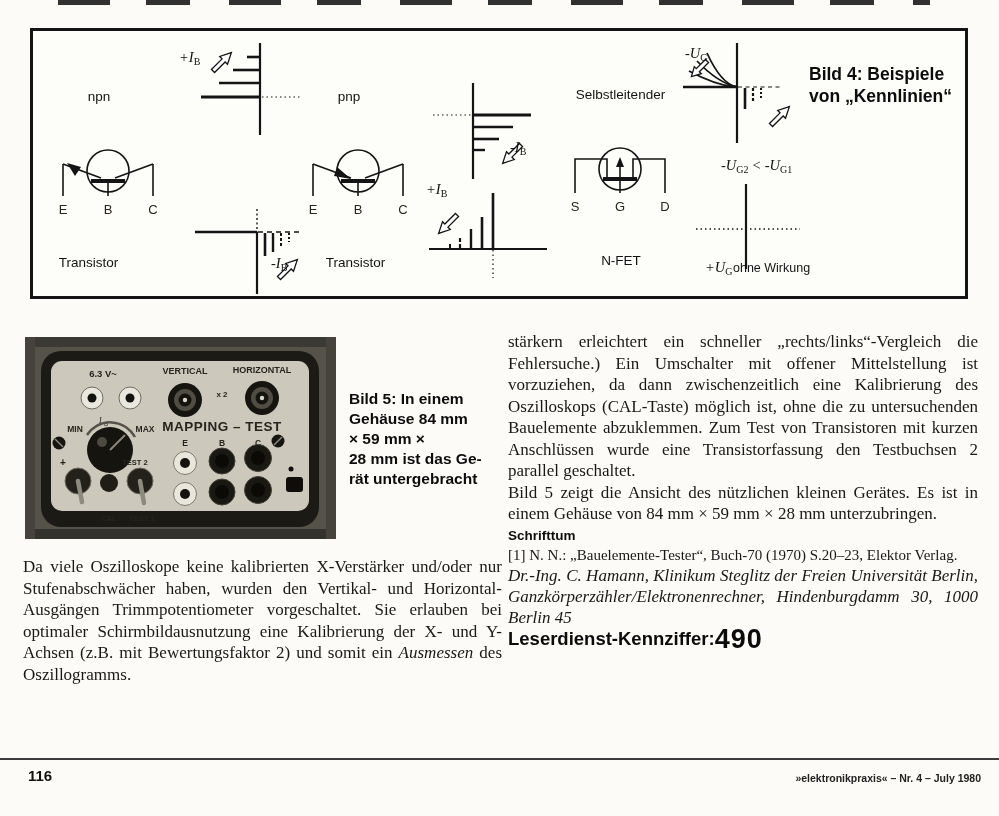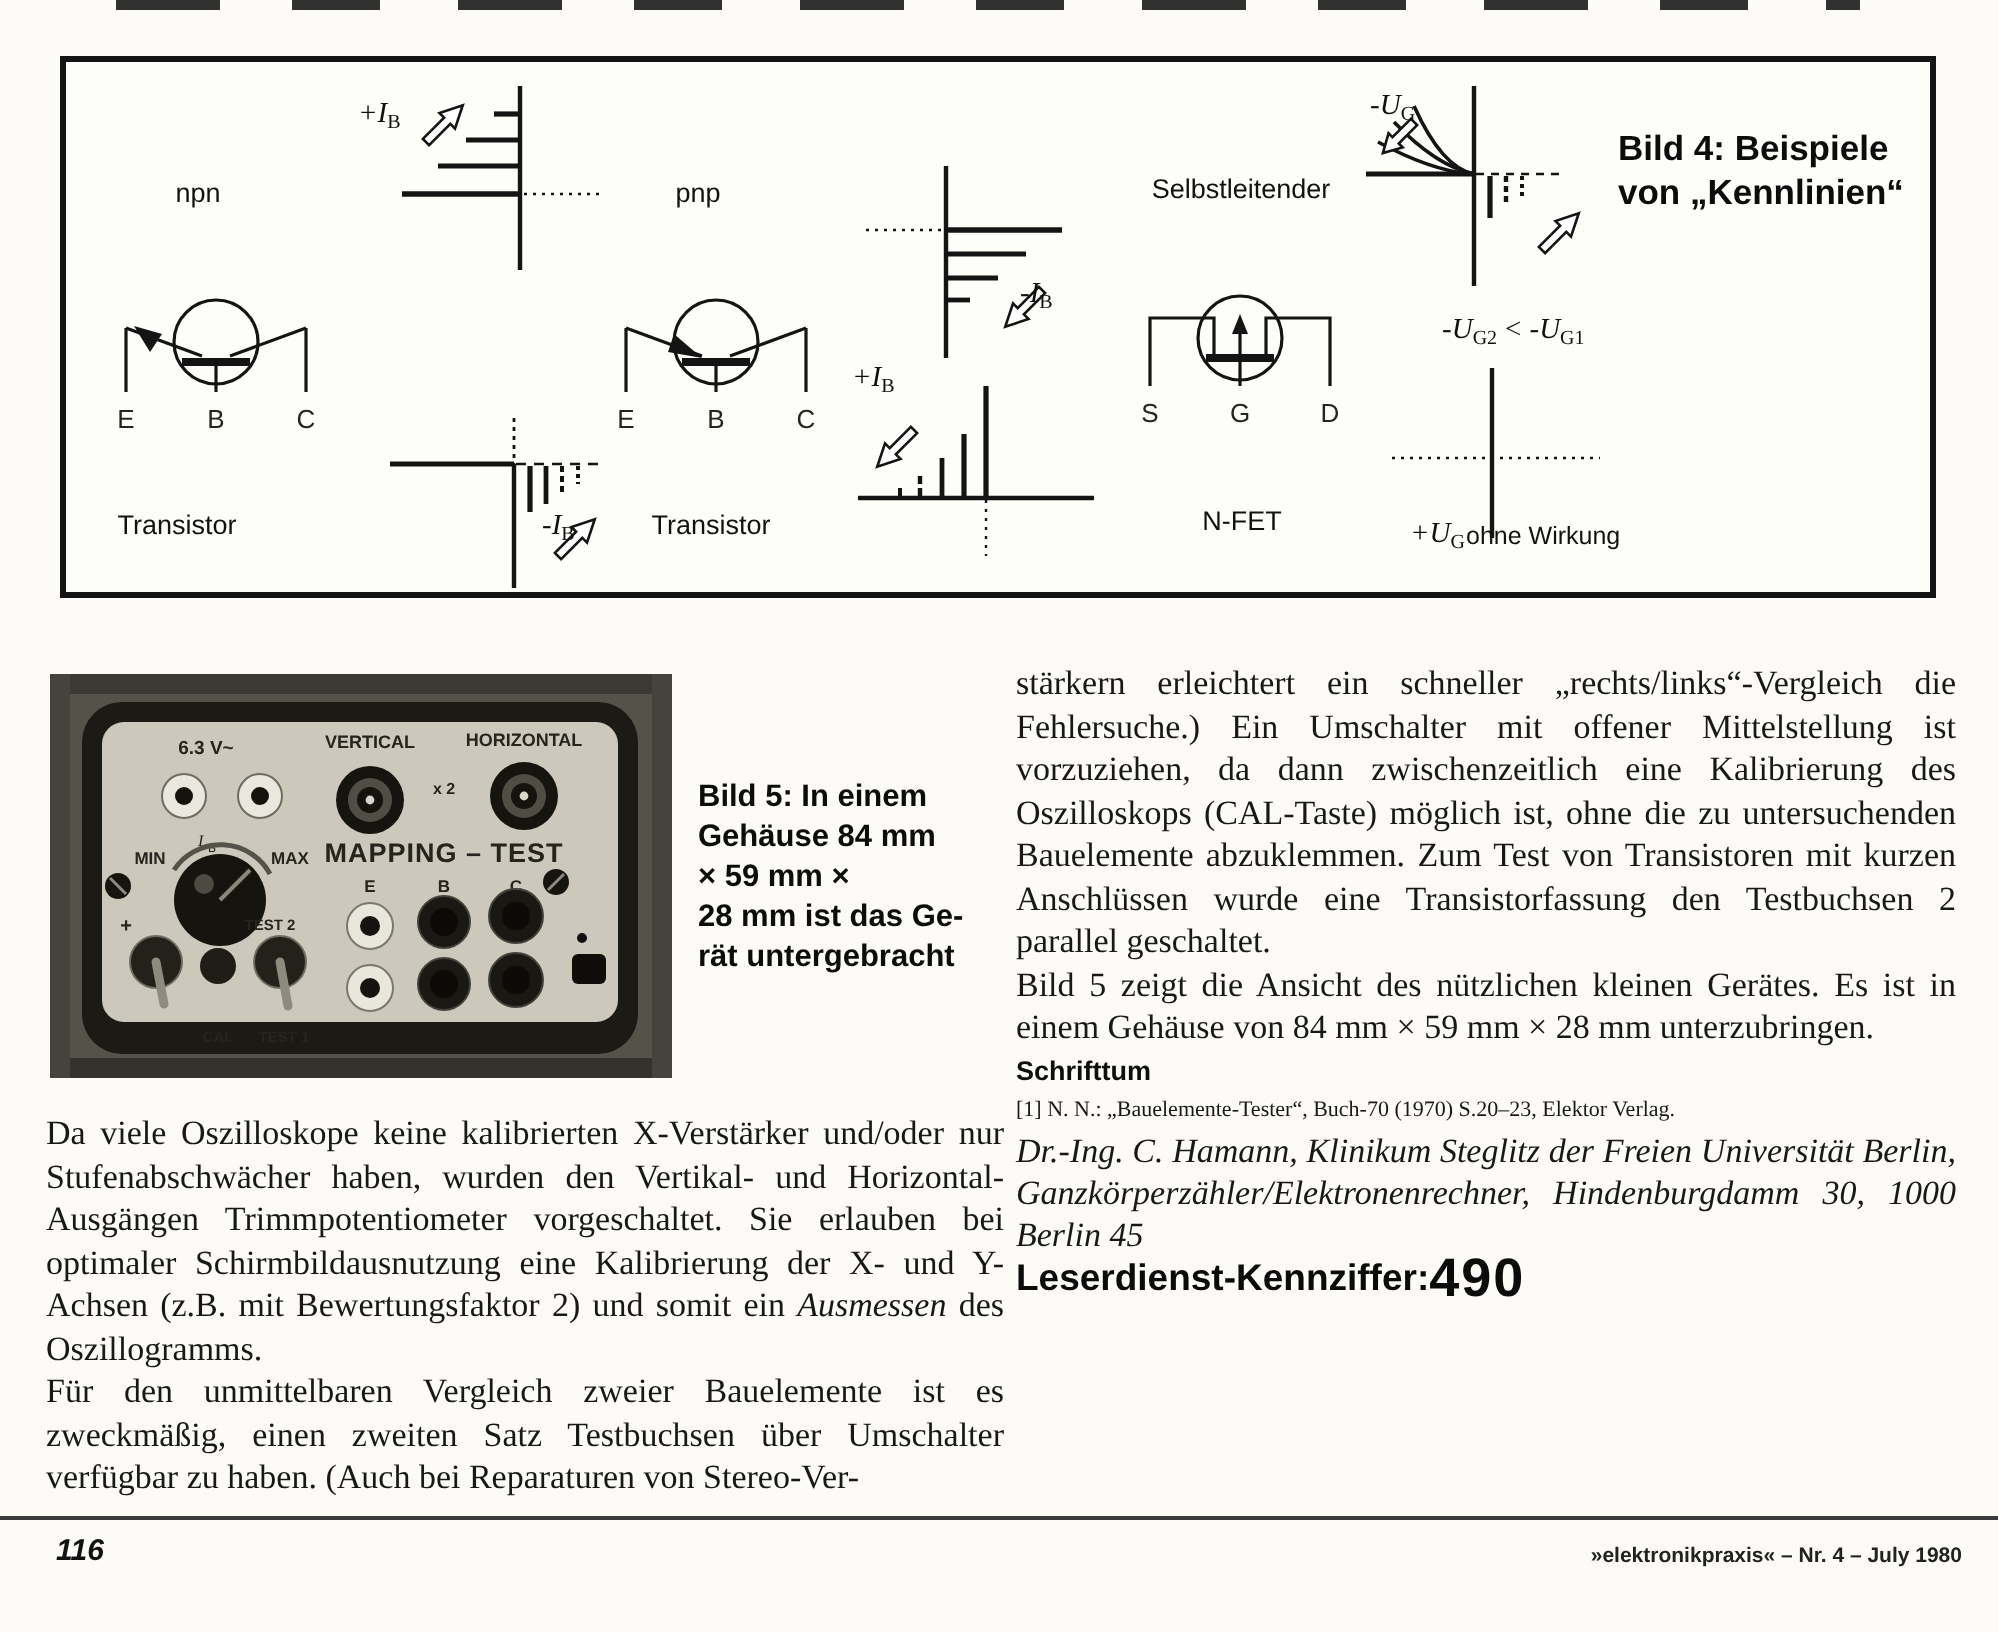--- a/index.html
+++ b/index.html
@@ -23,28 +23,28 @@
   .photo{position:absolute;left:25px;top:337px;width:319px;height:202px;}
   .fig5-caption{position:absolute;left:349px;top:389px;width:156px;font-family:Liberation Sans, sans-serif;
         font-weight:bold;font-size:15.5px;line-height:20px;color:#0c0c0c;white-space:pre-line;}
   
   .col{position:absolute;font-size:17px;line-height:21.5px;text-align:justify;color:#181818;}
   .col p{margin:0;}
   .col-left{left:23px;top:556px;width:479px;}
   .col-right{left:508px;top:331px;width:470px;}
   .ital{font-style:italic;}
   .schrift-h{font-family:"Liberation Sans",sans-serif;font-weight:bold;font-size:13.5px;margin-top:15px;color:#0e0e0e;}
-  .schrift-ref{font-size:11px;line-height:19px;margin-top:2px;text-align:left;}
+  .schrift-ref{font-size:15px;line-height:19px;margin-top:2px;text-align:left;}
   .author{font-style:italic;margin-top:22px;line-height:21px;}
   .question{margin-top:21px;}
   .kennz{margin-top:15px;font-family:"Liberation Sans",sans-serif;font-weight:bold;font-size:18.5px;color:#0b0b0b;}
   .kennz .num{font-size:27px;vertical-align:-3px;letter-spacing:1px;}
   
   .foot-rule{position:absolute;left:0;top:758px;width:999px;border-top:2px solid #3c3c3c;}
-  .pagenum{position:absolute;left:28px;top:767px;font-family:"Liberation Sans",sans-serif;font-weight:bold;font-size:15px;color:#111;font-style:italic;}
+  .pagenum{position:absolute;left:28px;top:767px;font-family:"Liberation Sans",sans-serif;font-weight:bold;font-size:15px;color:#111;}
   .journal{position:absolute;right:18px;top:772px;font-family:"Liberation Sans",sans-serif;font-weight:bold;font-size:10.5px;color:#222;}
   
   .dev-t{font-family:"Liberation Sans",sans-serif;fill:#26241c;}
 </style>
 </head>
 <body>
 
 <div class="page">
   <div class="scan-top"></div>
 
@@ -259,21 +259,20 @@
   </div>
 
   <div class="fig5-caption">Bild 5: In einem
 Gehäuse 84 mm
 × 59 mm ×
 28 mm ist das Ge-
 rät untergebracht</div>
 
   <div class="col col-left">
     <p><span>Da viele Oszilloskope keine kalibrierten X-Verstärker und/oder nur Stufenabschwächer haben, wurden den Vertikal- und Horizontal-Ausgängen Trimmpotentiometer vorgeschaltet. Sie erlauben bei optimaler Schirmbildausnutzung eine Kalibrierung der X- und Y-Achsen (z.B. mit Bewertungsfaktor 2) und somit ein </span><span class="ital">Ausmessen</span><span> des Oszillogramms.</span></p>
-    <p>Für den unmittelbaren Vergleich zweier Bauelemente ist es zweckmäßig, einen zweiten Satz Testbuchsen über Umschalter verfügbar zu haben. (Auch bei Reparaturen von Stereo-Ver-</p>
   </div>
 
   <div class="col col-right">
     <p>stärkern erleichtert ein schneller „rechts/links“-Vergleich die Fehlersuche.) Ein Umschalter mit offener Mittelstellung ist vorzuziehen, da dann zwischenzeitlich eine Kalibrierung des Oszilloskops (CAL-Taste) möglich ist, ohne die zu untersuchenden Bauelemente abzuklemmen. Zum Test von Transistoren mit kurzen Anschlüssen wurde eine Transistorfassung den Testbuchsen 2 parallel geschaltet.</p>
     <p>Bild 5 zeigt die Ansicht des nützlichen kleinen Gerätes. Es ist in einem Gehäuse von 84 mm × 59 mm × 28 mm unterzubringen.</p>
     <p class="schrift-h">Schrifttum</p>
     <p class="schrift-ref">[1] N. N.: „Bauelemente-Tester“, Buch-70 (1970) S.20–23, Elektor Verlag.</p>
     <p class="author">Dr.-Ing. C. Hamann, Klinikum Steglitz der Freien Universität Berlin, Ganzkörperzähler/Elektronenrechner, Hindenburgdamm 30, 1000 Berlin 45</p>
     <p class="kennz"><span>Leserdienst-Kennziffer:</span><span class="num">490</span></p>
   </div>

